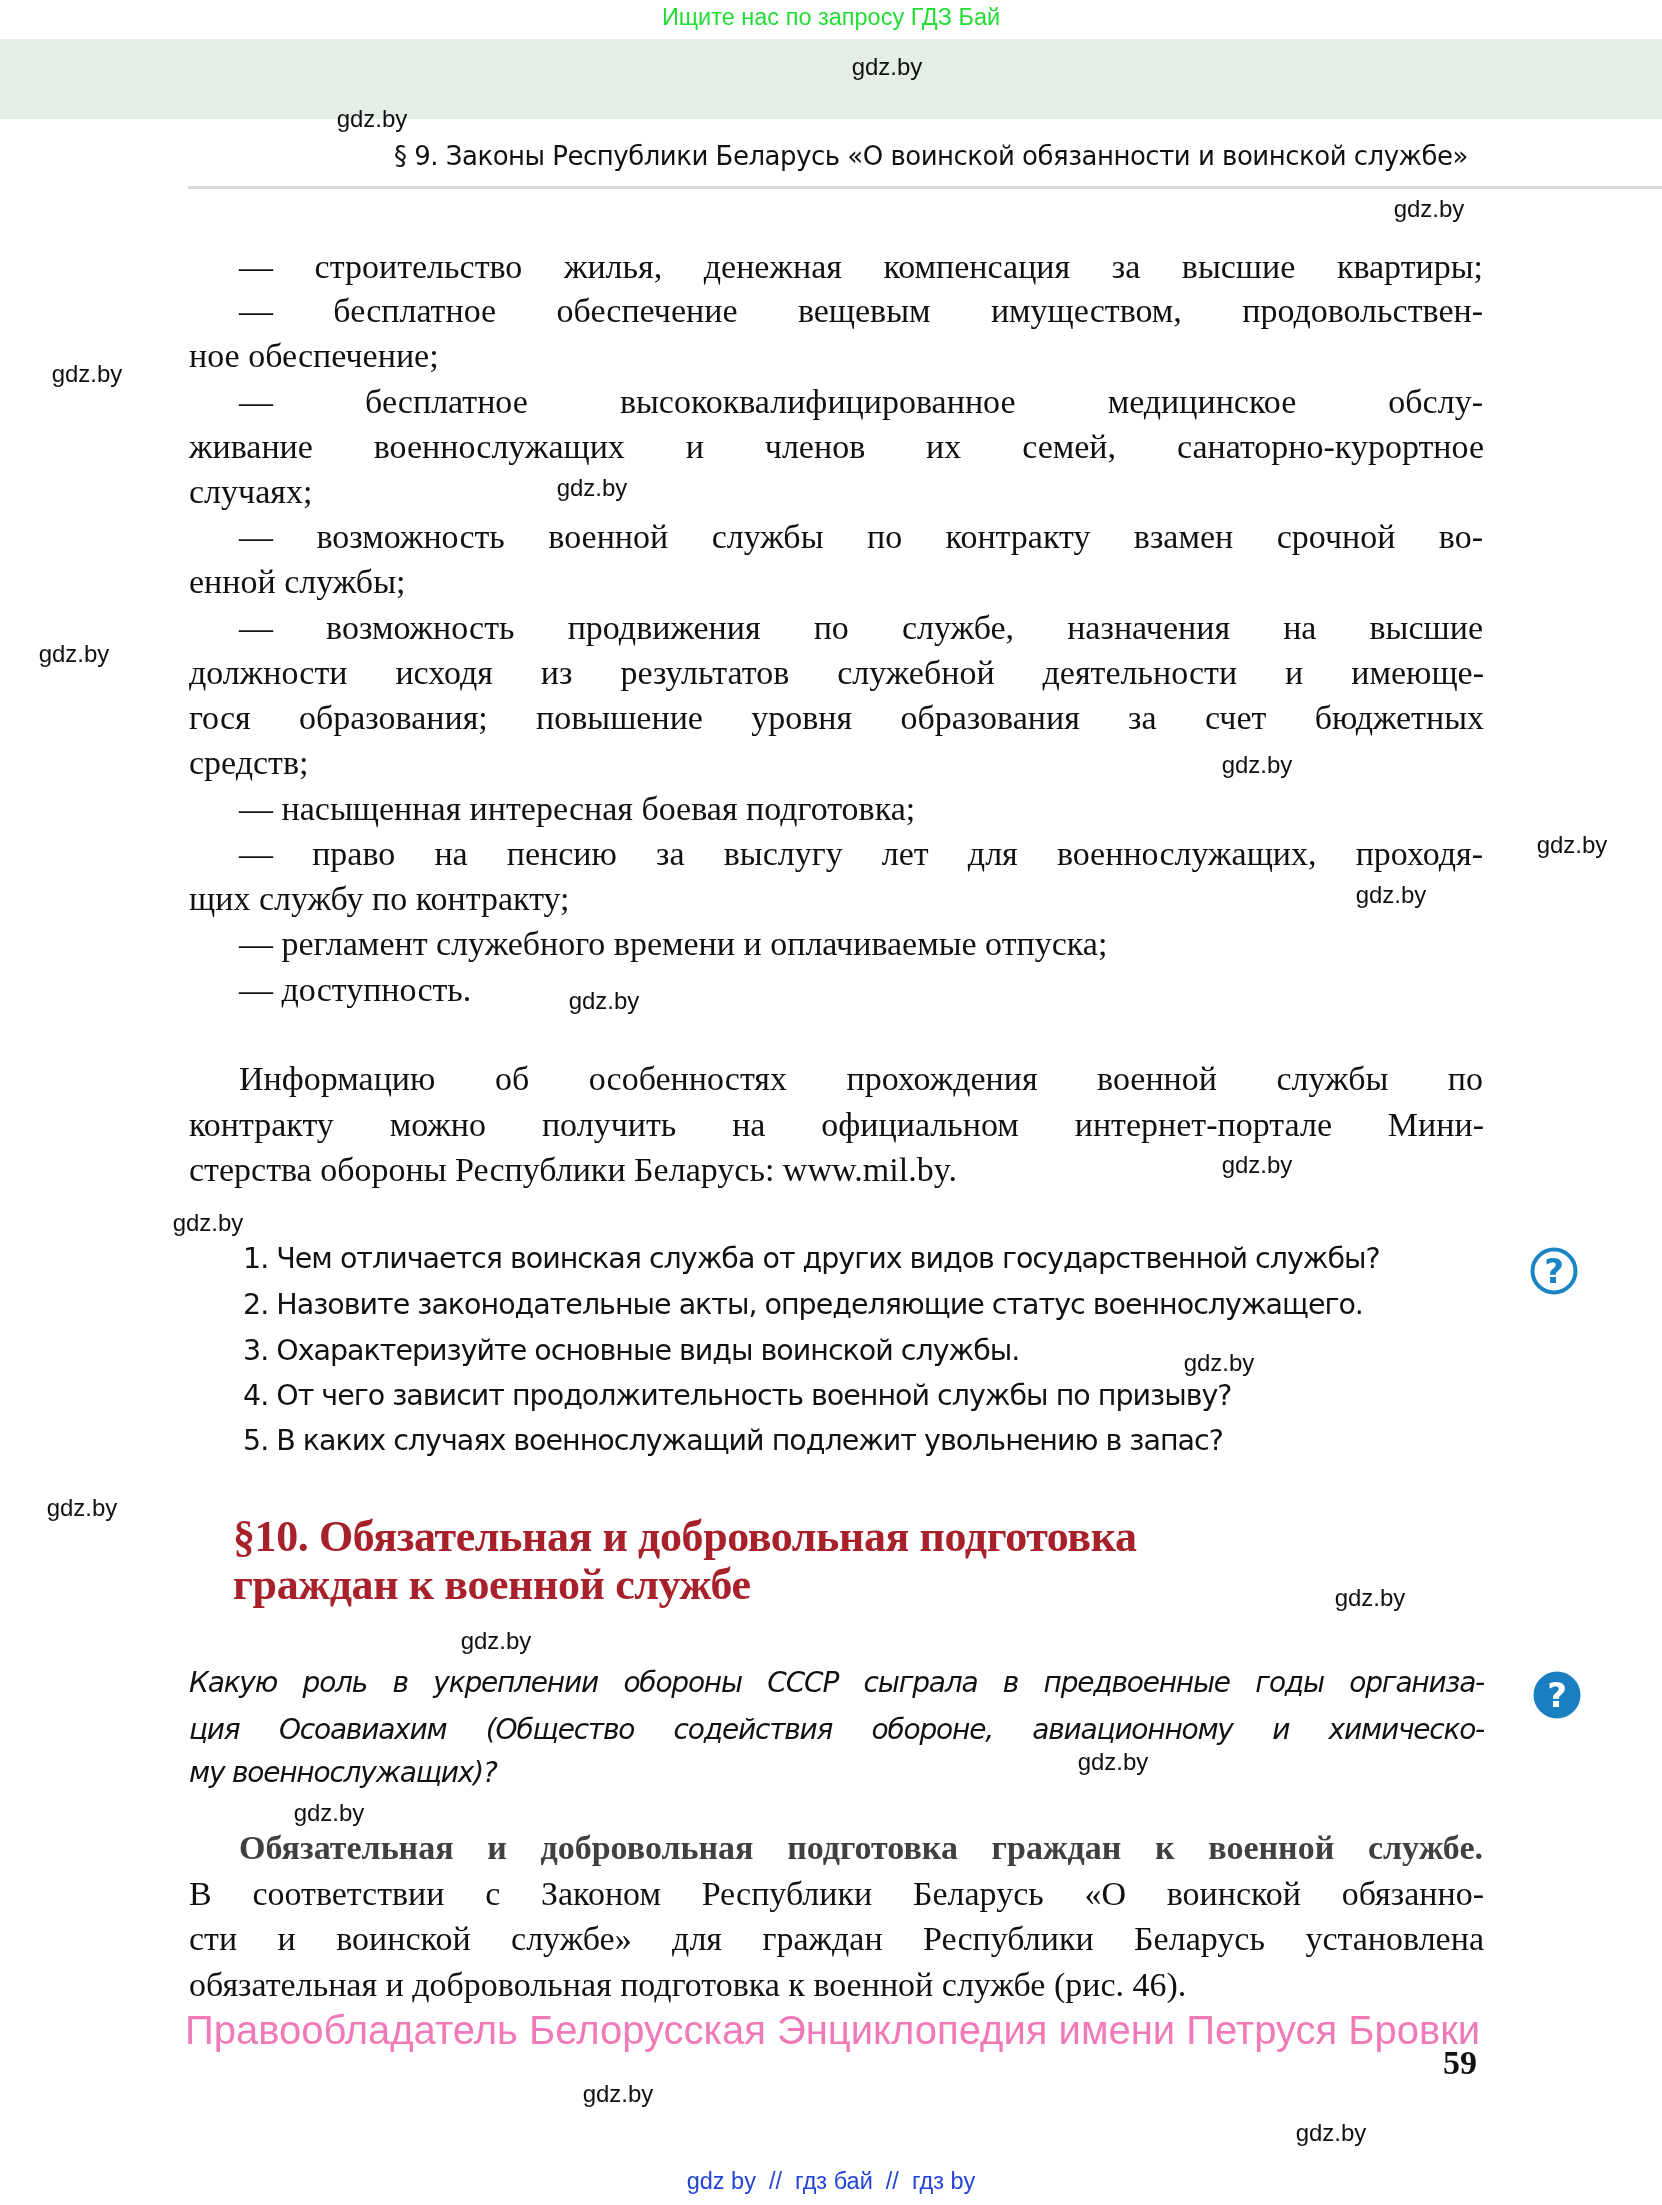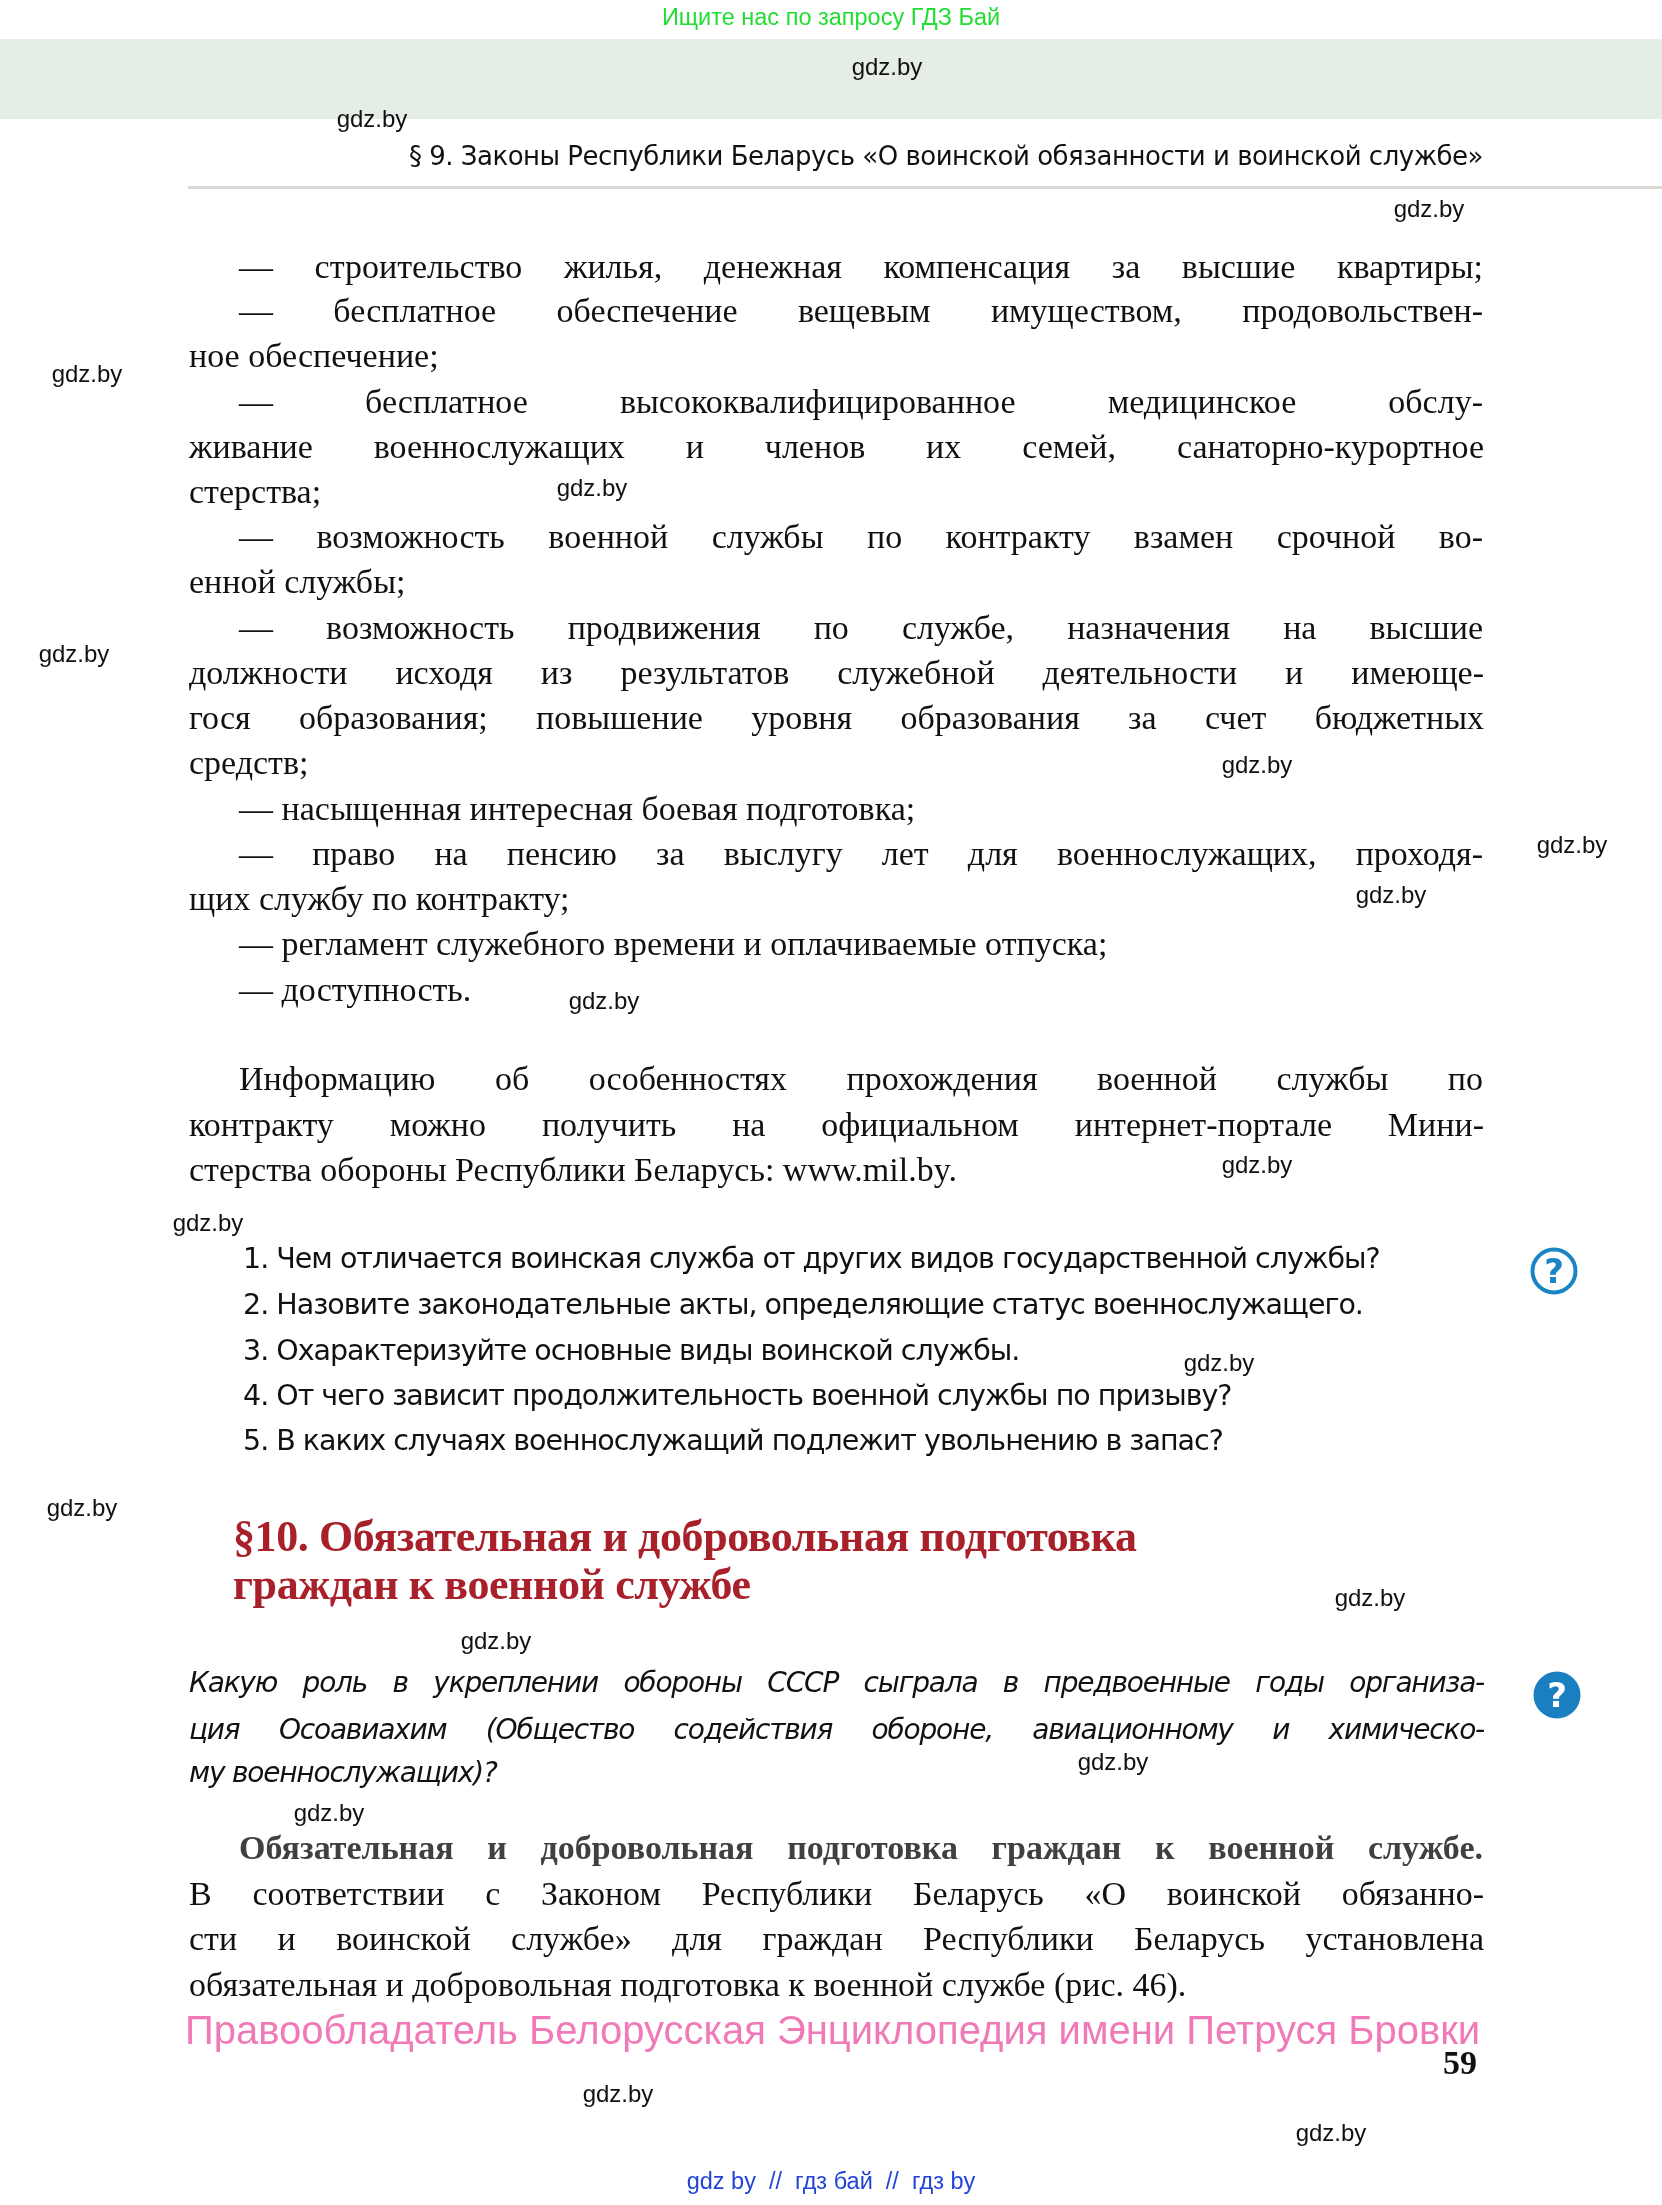--- a/index.html
+++ b/index.html
@@ -12,21 +12,21 @@
     position: absolute; left: 0; top: 0; width: 1662px; height: 39px;
     text-align: center; line-height: 35px;
     font-family: "Liberation Sans", sans-serif; font-size: 23.5px; color: #22dd33;
   }
   .green-band { position: absolute; left: 0; top: 39px; width: 1662px; height: 80px; background: #e4ede6; }
   .wm {
     position: absolute; font-family: "Liberation Sans", sans-serif;
     font-size: 24px; color: #111; white-space: nowrap; transform: translate(-50%, -50%);
   }
   .running-head {
-    position: absolute; left: 394px; top: 141px; width: 1089px; text-align: right;
+    position: absolute; left: 394px; top: 141px; width: 1089px; 
     font-family: "DejaVu Sans", sans-serif; font-size: 26px; color: #111;
     letter-spacing: -0.5px; white-space: nowrap;
   }
   .rule { position: absolute; left: 188px; top: 186px; width: 1475px; height: 3.4px; background: #d8dad6; }
   .line {
     position: absolute; left: 189px; width: 1295px; height: 45px; line-height: 45px;
     font-size: 34px; white-space: nowrap; text-align: justify; text-align-last: justify;
     transform: translateY(-50%);
   }
   .line.indent { padding-left: 50px; width: 1244px; }
@@ -98,21 +98,21 @@
 <span class="wm" style="left:329px;top:1813px">gdz.by</span>
 <span class="wm" style="left:618px;top:2094px">gdz.by</span>
 <span class="wm" style="left:1331px;top:2133px">gdz.by</span>
 
 <div>
   <div class="line indent" style="top:266px">— строительство жилья, денежная компенсация за высшие квартиры;</div>
   <div class="line indent" style="top:310px">— бесплатное обеспечение вещевым имуществом, продовольствен-</div>
   <div class="line last" style="top:355px">ное обеспечение;</div>
   <div class="line indent" style="top:401px">— бесплатное высококвалифицированное медицинское обслу-</div>
   <div class="line" style="top:446px">живание военнослужащих и членов их семей, санаторно-курортное</div>
-  <div class="line last" style="top:491px">стерства;</div>
+  <div class="line last" style="top:491px">случаях;</div>
   <div class="line indent" style="top:536px">— возможность военной службы по контракту взамен срочной во-</div>
   <div class="line last" style="top:581px">енной службы;</div>
   <div class="line indent" style="top:627px">— возможность продвижения по службе, назначения на высшие</div>
   <div class="line" style="top:672px">должности исходя из результатов служебной деятельности и имеюще-</div>
   <div class="line" style="top:717px">гося образования; повышение уровня образования за счет бюджетных</div>
   <div class="line last" style="top:762px">средств;</div>
   <div class="line indent last" style="top:808px">— насыщенная интересная боевая подготовка;</div>
   <div class="line indent" style="top:853px">— право на пенсию за выслугу лет для военнослужащих, проходя-</div>
   <div class="line last" style="top:898px">щих службу по контракту;</div>
   <div class="line indent last" style="top:943px">— регламент служебного времени и оплачиваемые отпуска;</div>

